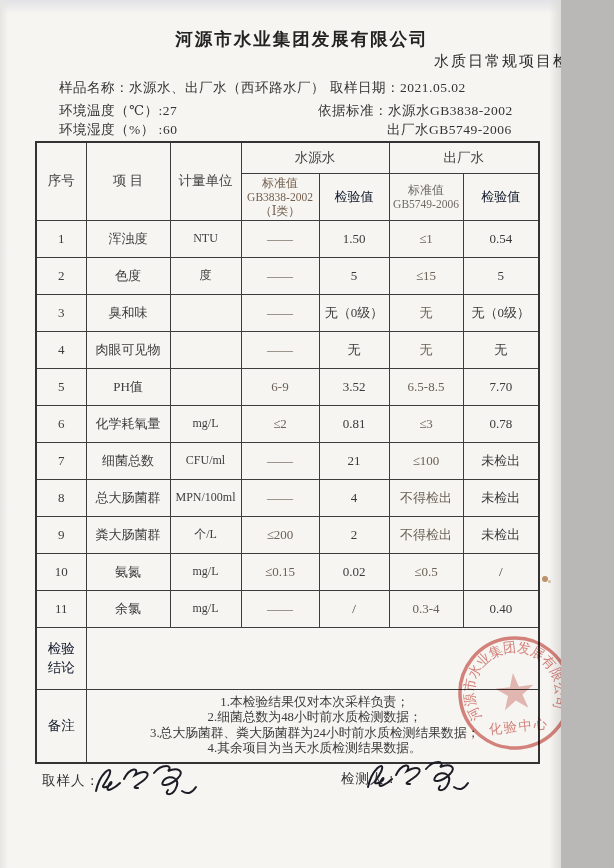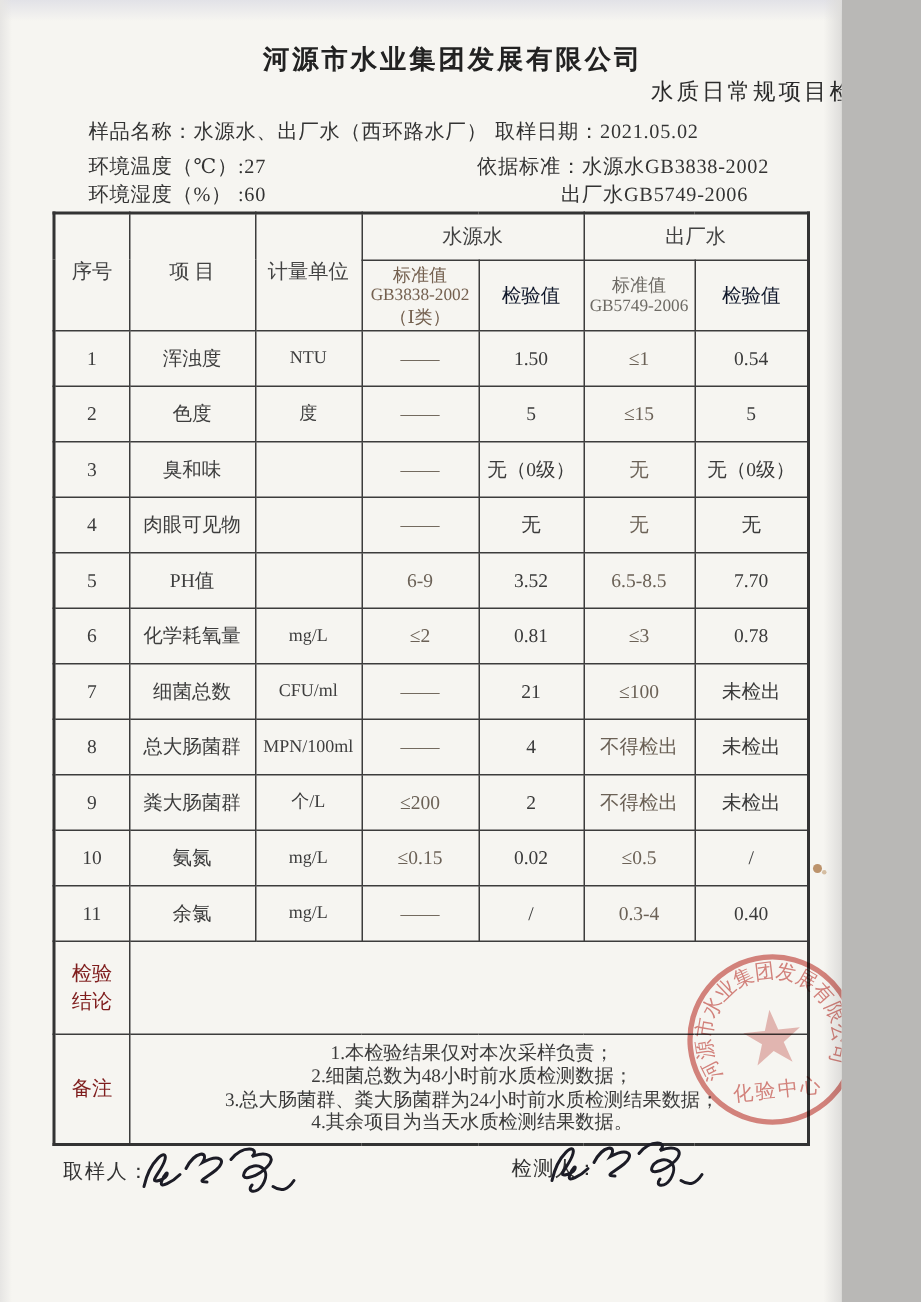--- a/index.html
+++ b/index.html
@@ -23,21 +23,21 @@
   table.main{border:2px solid #333;}
   td.item{text-align:left;padding-left:6px;}
   td.unit{font-size:12px;}
   .grp{font-size:13.5px;color:#424242;}
   .subhdr-src{font-size:12px;line-height:14px;color:#74604f;}
   .subhdr-fac{font-size:12px;line-height:14px;color:#6d6a64;}
   .subhdr-src .gb,.subhdr-fac .gb{font-size:11.5px;letter-spacing:0;}
   .chk{font-size:13px;color:#0f172a;}
   td.std{color:#6b6156;}
   td.val{color:#3a3a3a;}
-  td.lbl{font-size:13.5px;color:#7f1d1d;line-height:19px;}
+  td.lbl{font-size:13.5px;color:#0f172a;line-height:19px;}
   td.remarks-cell{text-align:left;vertical-align:middle;}
   .remark-line{font-size:12.8px;line-height:15.5px;color:#3b3b3b;padding-left:5px;
     white-space:nowrap;}
   .sig-label{position:absolute;font-size:13.5px;color:#333;letter-spacing:1px;}
   .sig{position:absolute;}
   .stamp{position:absolute;left:425px;top:603px;width:180px;height:180px;
     mix-blend-mode:multiply;opacity:.78;}
   .speck{position:absolute;left:542px;top:576px;width:6px;height:6px;border-radius:50%;
     background:#a8713f;opacity:.75;}
   .speck2{position:absolute;left:548px;top:580px;width:3px;height:3px;border-radius:50%;
@@ -62,21 +62,21 @@
   </div>
   <div class="info" style="left:59px;top:102px;">
     <span>环境温度（℃）:</span><span>27</span>
   </div>
   <div class="info" style="left:318px;top:102px;">
     <span>依据标准：</span><span>水源水GB3838-2002</span>
   </div>
   <div class="info" style="left:59px;top:121px;">
     <span>环境湿度（%） :</span><span>60</span>
   </div>
-  <div class="info" style="left:374px;top:121px;text-align:center;">
+  <div class="info" style="left:387px;top:121px;text-align:center;">
     <span>出厂水GB5749-2006</span>
   </div>
 
   <table class="main">
     <colgroup>
       <col style="width:50px">
         <col style="width:84px">
         <col style="width:71px">
       <col style="width:78px">
         <col style="width:70px">

